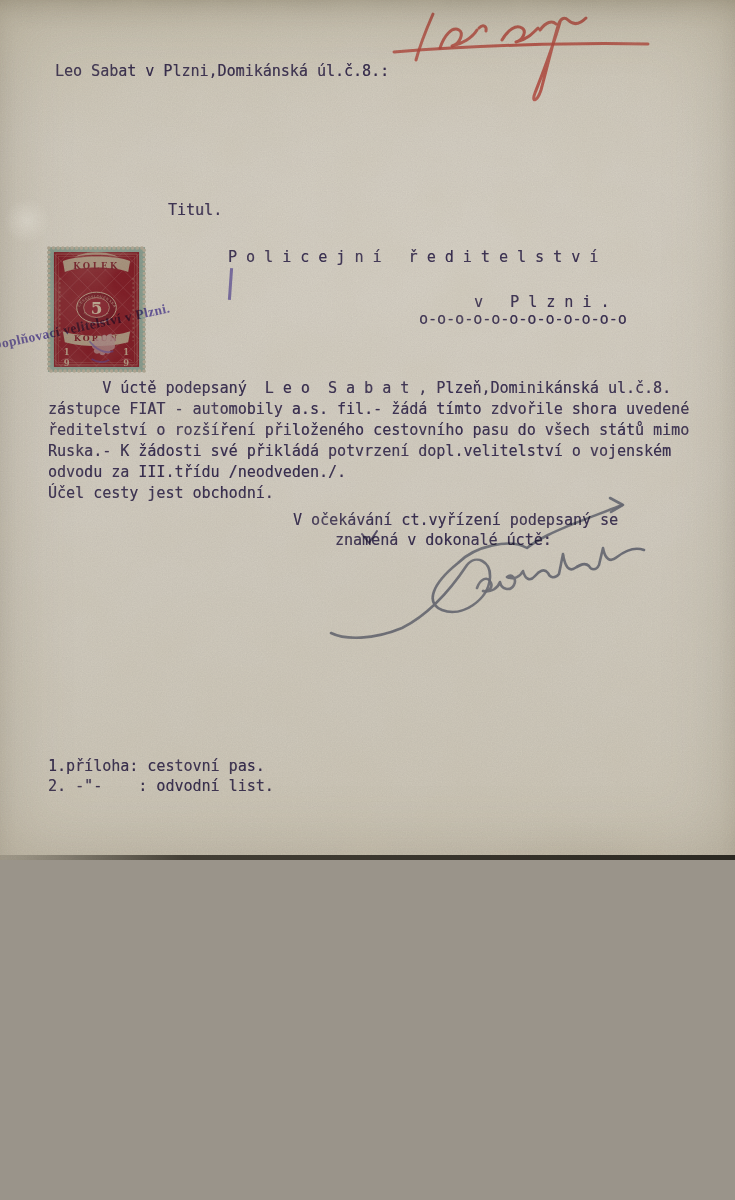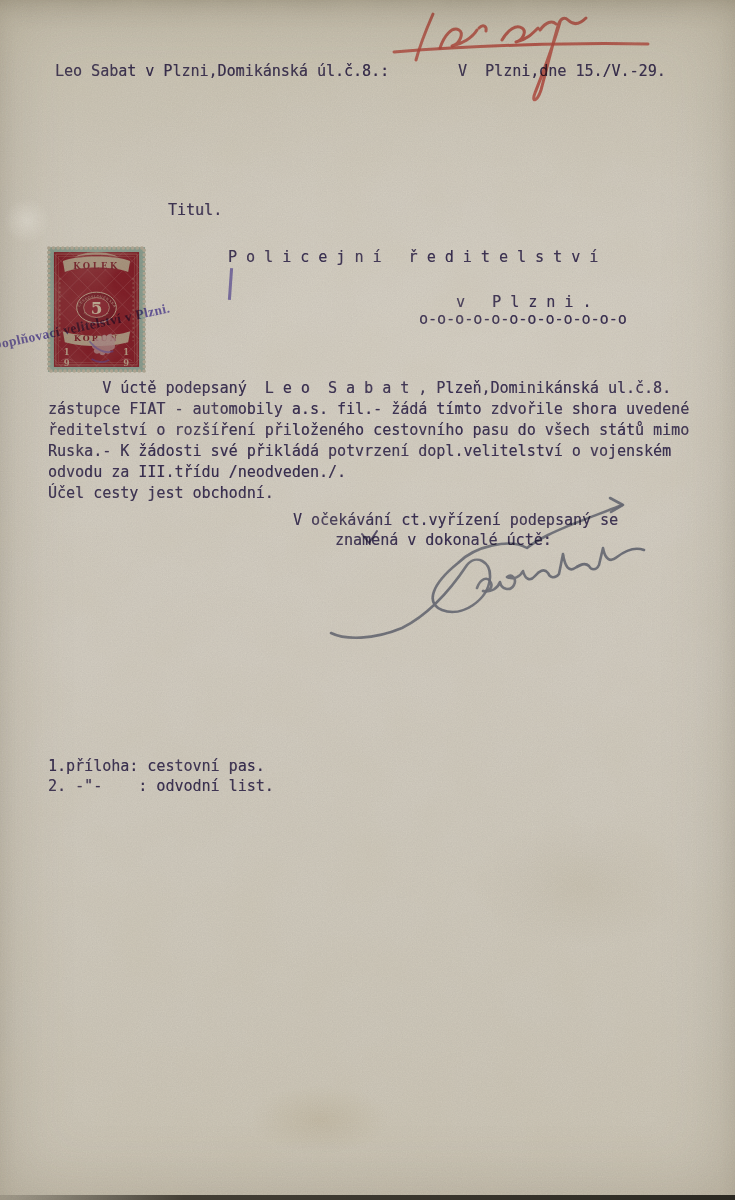--- a/index.html
+++ b/index.html
@@ -1,18 +1,18 @@
 <!DOCTYPE html>
 <html><head>
 <meta charset="utf-8">
 <title>Historical document</title>
 <style>
   html,body{margin:0;padding:0;background:#9a948a;}
   .page{
-    position:relative; width:735px; height:1200px; margin:0 auto;
+    position:relative; width:735px; height:860px; margin:0 auto;
     background:
       radial-gradient(ellipse 900px 500px at 60% 30%, #dcd6ca 0%, rgba(220,214,202,0) 60%),
       linear-gradient(180deg, #cfc8b6 0%, #d6d0c3 18%, #d8d2c6 55%, #d4cec0 85%, #d2cbbb 100%);
     overflow:hidden;
     box-shadow: inset 0 0 70px rgba(115,104,78,.28), inset 0 14px 30px -18px rgba(90,80,58,.45);
     font-family:"DejaVu Sans Mono", monospace;
   }
   .typed{
     position:absolute; color:#463b6b; font-size:15px; line-height:21px;
     white-space:pre; mix-blend-mode:multiply;
@@ -60,25 +60,24 @@
 </head>
 <body>
 
 <div class="page">
 
   <div class="spot light"></div>
   <div class="stain1"></div>
   <div class="stain2"></div>
 
   <div class="typed lh20" style="left:55px; top:61px;"><div>Leo Sabat v Plzni,Domikánská úl.č.8.:</div></div>
-  <div class="typed" style="left:458px; top:61px;">V  Plzni,dne 15./V.-29.</div>
 
   <div class="typed" style="left:168px; top:200px;">Titul.</div>
   <div class="typed" style="left:228px; top:247px;">P o l i c e j n í   ř e d i t e l s t v í</div>
-  <div class="typed" style="left:456px; top:292px;">v   P l z n i .</div>
+  <div class="typed" style="left:474px; top:292px;">v   P l z n i .</div>
   <div class="typed" style="left:419px; top:309px;">o-o-o-o-o-o-o-o-o-o-o-o</div>
 
   <svg class="kolek" width="99" height="127" viewBox="0 0 100 128">
     <rect x="1" y="1" width="98" height="126" fill="#a6c3bc"></rect>
     <rect x="1.8" y="1.8" width="96.4" height="124.4" fill="none" stroke="#d6d0c3" stroke-width="3.6" stroke-dasharray="0.1 4.6" stroke-linecap="round"></rect>
     <rect x="7" y="6" width="86" height="116" fill="#9c2836"></rect>
 
     <path d="M7,22 L23,6 M7,40 L41,6 M7,58 L59,6 M7,76 L77,6 M7,94 L93,8 M7,112 L93,26 M13,122 L93,42 M31,122 L93,60 M49,122 L93,78 M67,122 L93,96 M85,122 L93,114" stroke="#bf6b76" stroke-width="1" opacity="0.4" fill="none"></path>
     <path d="M93,22 L77,6 M93,40 L59,6 M93,58 L41,6 M93,76 L23,6 M93,94 L7,8 M93,112 L7,26 M87,122 L7,42 M69,122 L7,60 M51,122 L7,78 M33,122 L7,96 M15,122 L7,114" stroke="#bf6b76" stroke-width="1" opacity="0.4" fill="none"></path>
     <rect x="9" y="8" width="82" height="112" fill="none" stroke="#d6bcab" stroke-width="0.8" opacity="0.55"></rect>

